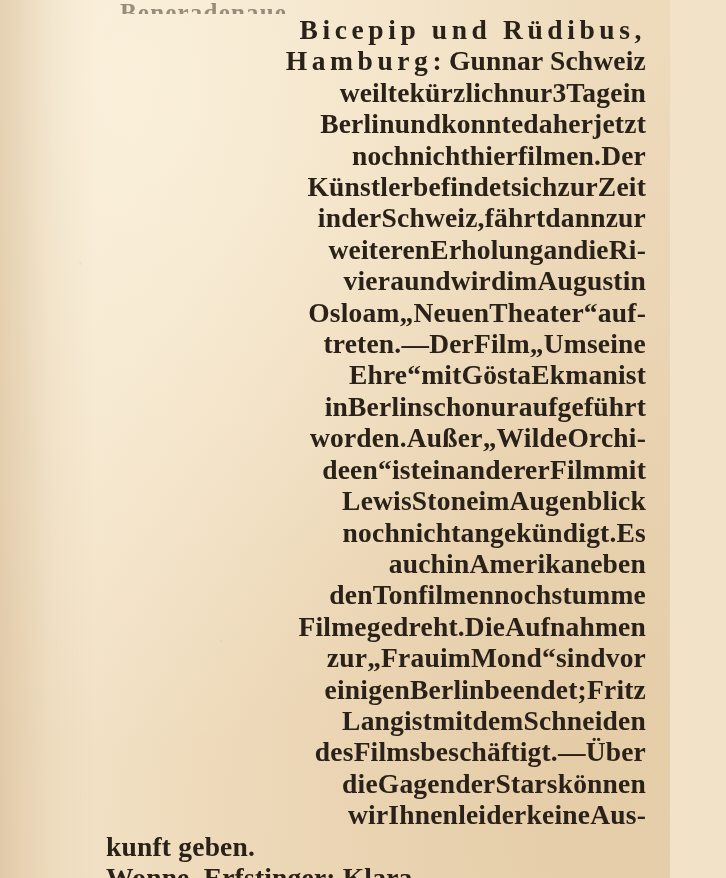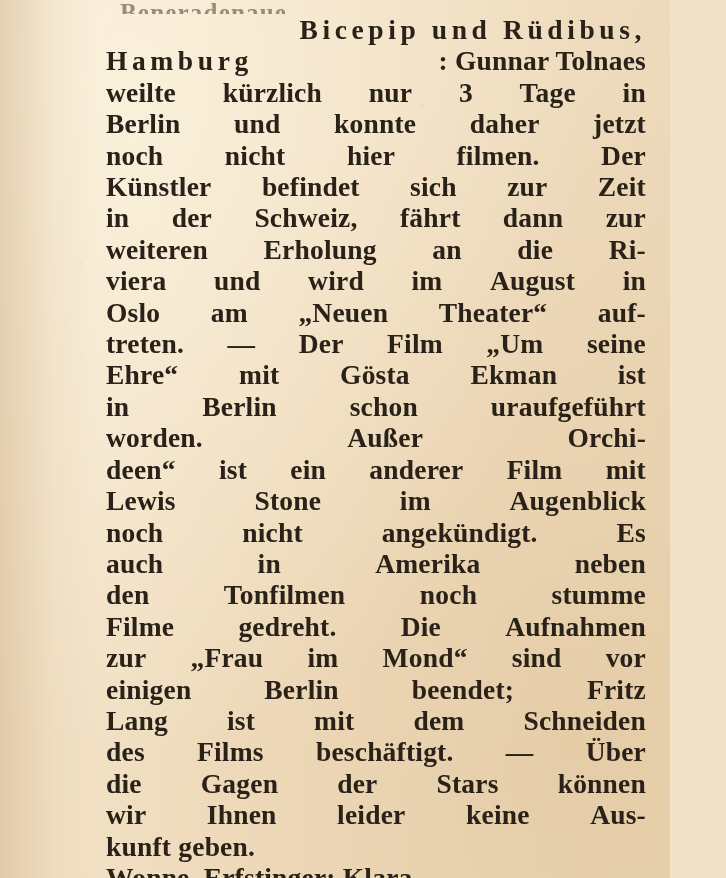--- a/index.html
+++ b/index.html
@@ -77,21 +77,21 @@
     font-weight: 700;
     letter-spacing: 0.2px;
     -webkit-font-smoothing: none;
   }
   .para .line {
     display: block;
     white-space: nowrap;
   }
   .para .line.just {
     display: flex;
-    justify-content: space-between;
+    justify-content: flex-end;
   }
   .spaced {
     letter-spacing: 4.6px;
   }
   .indent {
     display: inline-block;
     width: 40px;
   }
   .clipped-bottom {
     position: absolute;
@@ -122,21 +122,21 @@
 
     <div class="para">
 
       <span class="line just">
         <span class="indent"></span>
         <span class="spaced">Bicepip und Rüdibus,</span>
       </span>
 
       <span class="line just">
         <span class="spaced">Hamburg</span>
-        <span>: Gunnar Tolnaes</span>
+        <span>: Gunnar Schweiz</span>
       </span>
 
       <span class="line just">
         <span>weilte</span>
           <span>kürzlich</span>
           <span>nur</span>
           <span>3</span>
           <span>Tage</span>
           <span>in</span>
       </span>
@@ -219,20 +219,21 @@
       <span class="line just">
         <span>in</span>
           <span>Berlin</span>
           <span>schon</span>
           <span>uraufgeführt</span>
       </span>
 
       <span class="line just">
         <span>worden.</span>
           <span>Außer</span>
+          <span>„Wilde</span>
           <span>Orchi-</span>
       </span>
 
       <span class="line just">
         <span>deen“</span>
           <span>ist</span>
           <span>ein</span>
           <span>anderer</span>
           <span>Film</span>
           <span>mit</span>

